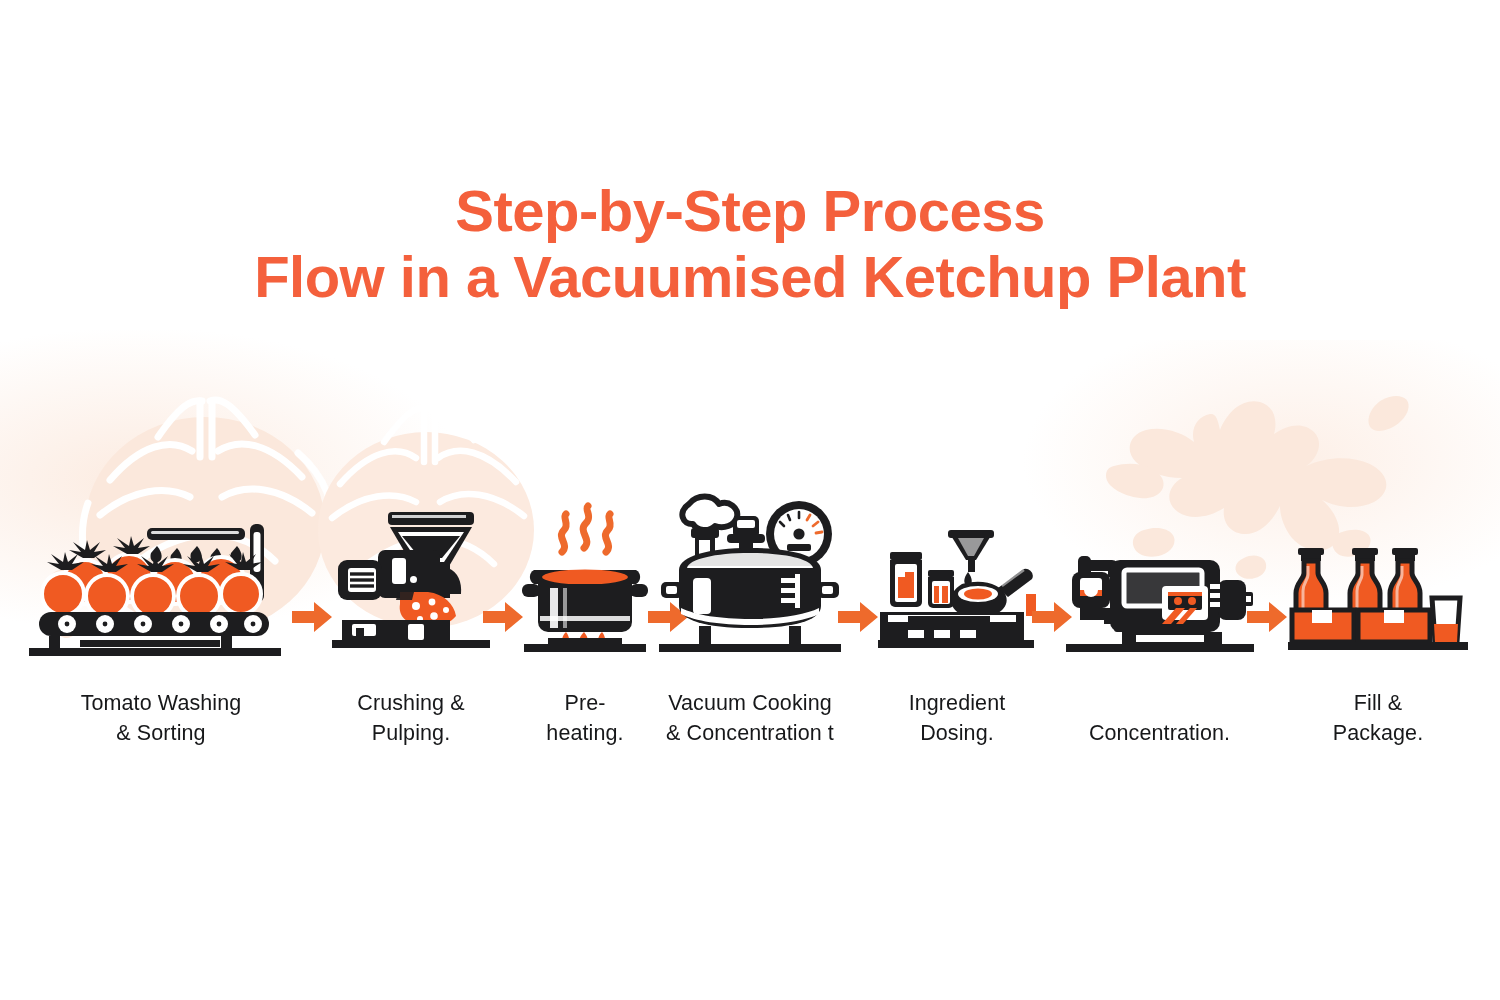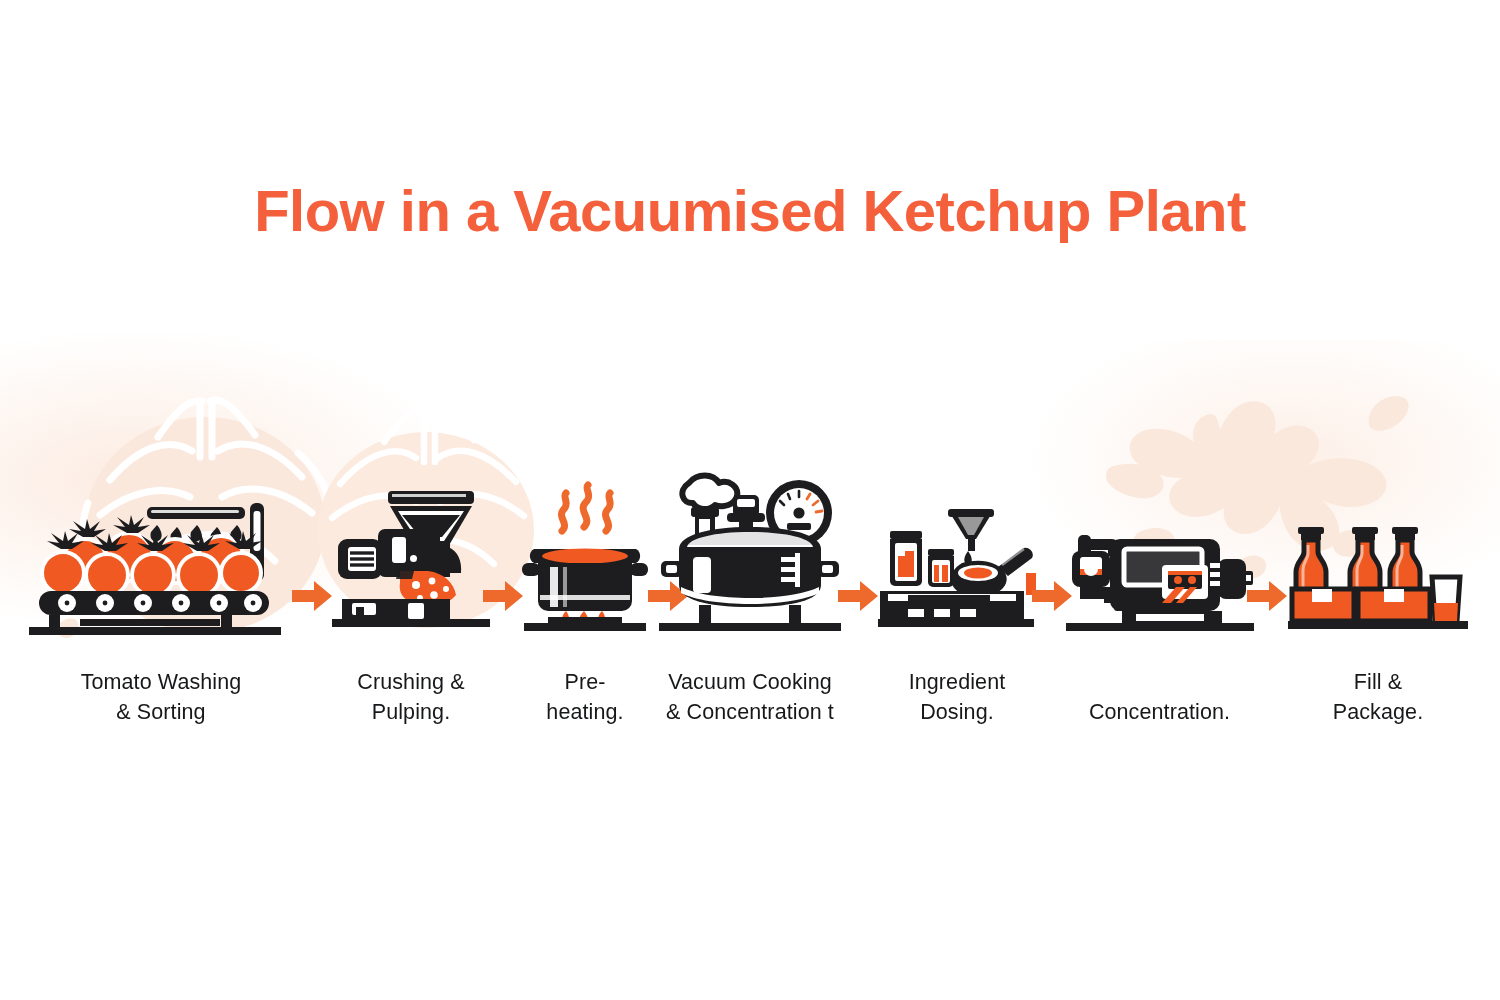--- a/index.html
+++ b/index.html
@@ -36,21 +36,21 @@
     font-weight:bold;
     letter-spacing:-0.5px;
     line-height:1.14;
     white-space:nowrap;
   }
   .title-line.l1 { font-size:58px; }
   .title-line.l2 { font-size:58px; }
 
   
   .flow {
-    position:absolute; left:0; top:467px; width:1479px; height:260px;
+    position:absolute; left:0; top:488px; width:1479px; height:260px;
   }
   .step {
     position:absolute; bottom:0; text-align:center;
   }
   .icon-box {
     position:absolute; bottom:92px;
     display:flex; align-items:flex-end; justify-content:center;
   }
   .step-label {
     position:absolute; bottom:0; width:100%;
@@ -136,20 +136,21 @@
                  C78 166 78 152 92 148 Z"></path>
         <path name="drop" d="M290 150 C306 144 322 150 318 162 C314 174 294 178 286 172
                  C278 166 278 154 290 150 Z"></path>
         <path d="M192 176 C204 170 216 176 214 186 C212 196 196 200 188 194
                  C181 189 182 180 192 176 Z"></path>
       </g>
     </svg>
   </div>
 
   <div class="title-block">
+    <span class="title-line l1">Step-by-Step Process</span>
     <span class="title-line l2">Flow in a Vacuumised Ketchup Plant</span>
   </div>
 
   <div class="flow">
 
     <div class="step" style="left:25px;width:272px;">
       <div class="icon-box" style="left:0;width:272px;height:140px;">
         <svg width="272" height="140" viewBox="0 0 272 140">
 
           <rect x="122" y="12" width="98" height="12" rx="5" fill="#1D1D1F"></rect>

